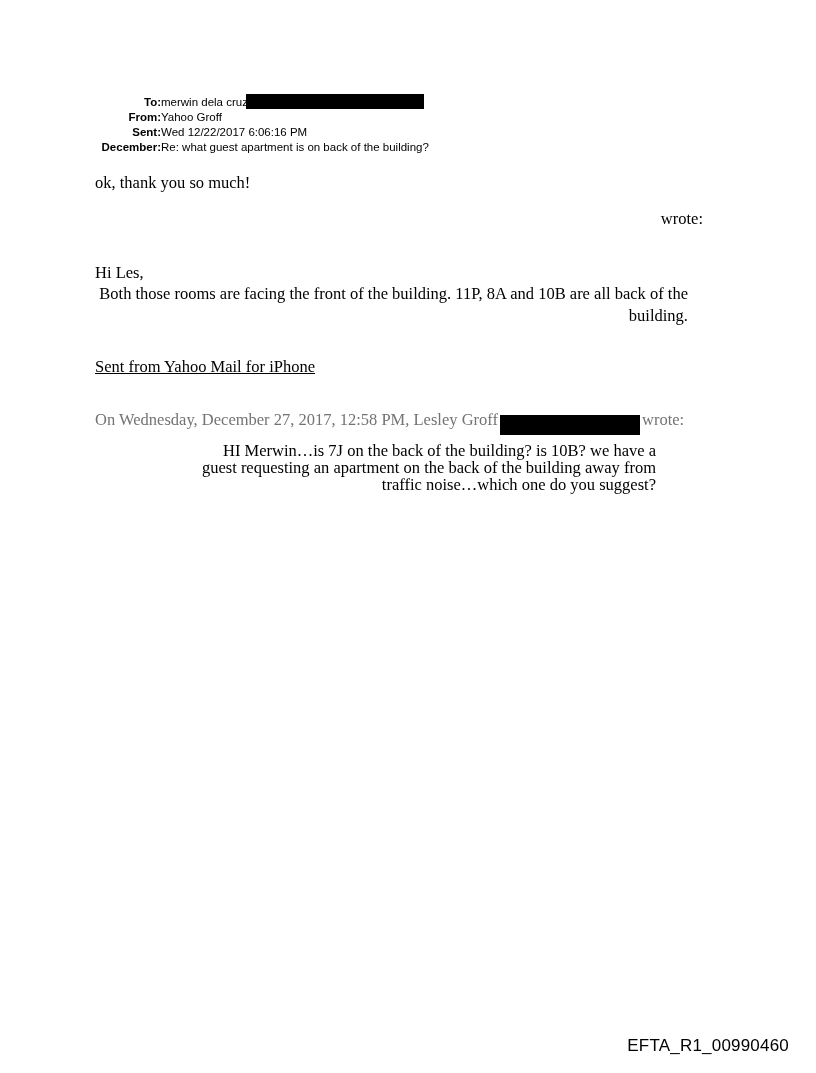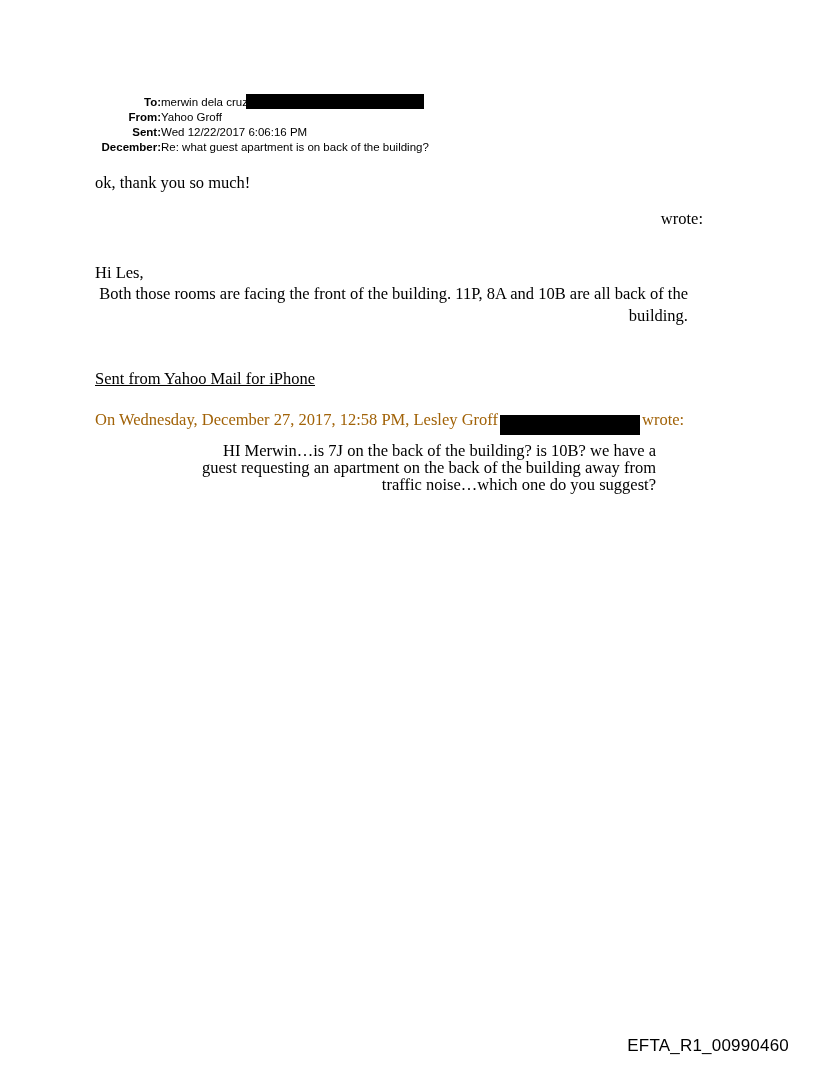--- a/index.html
+++ b/index.html
@@ -102,30 +102,30 @@
     top: 283px;
     width: 590px;
   }
   .t-both .indent {
     display: block;
     padding-left: 48px;
   }
 
   .t-signature {
     left: 95px;
-    top: 368px;
+    top: 356px;
   }
   .t-signature .link {
     text-decoration: underline;
   }
 
   .t-onwed {
     left: 95px;
     top: 409px;
-    color: #a16207;
+    color: #737373;
     white-space: nowrap;
   }
   .redact-q2 {
     width: 140px;
     height: 20px;
     margin-left: 2px;
     margin-right: 2px;
     position: relative;
     top: 4px;
   }

